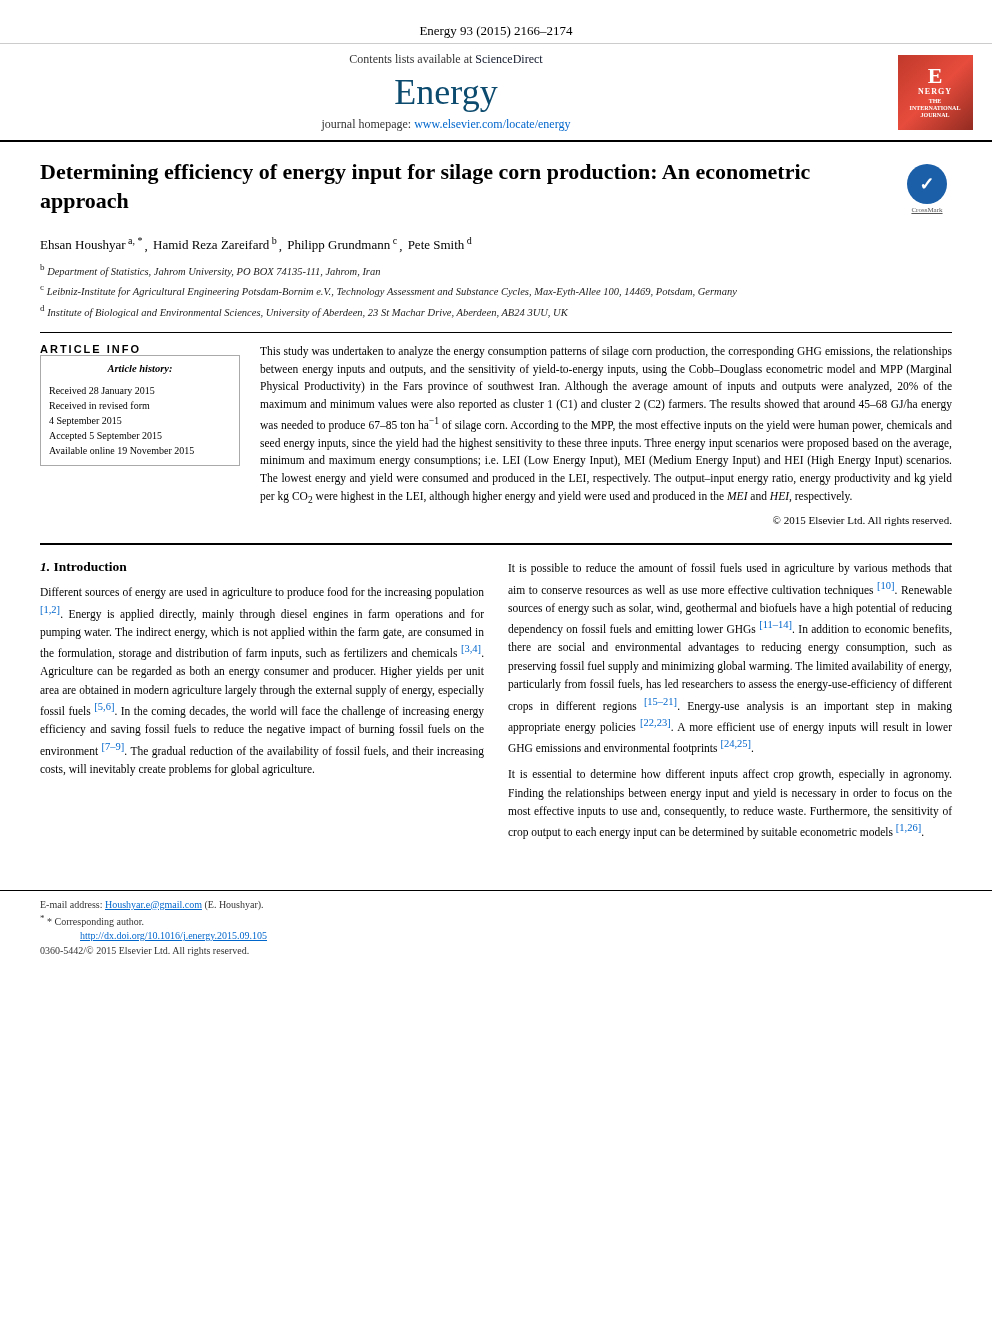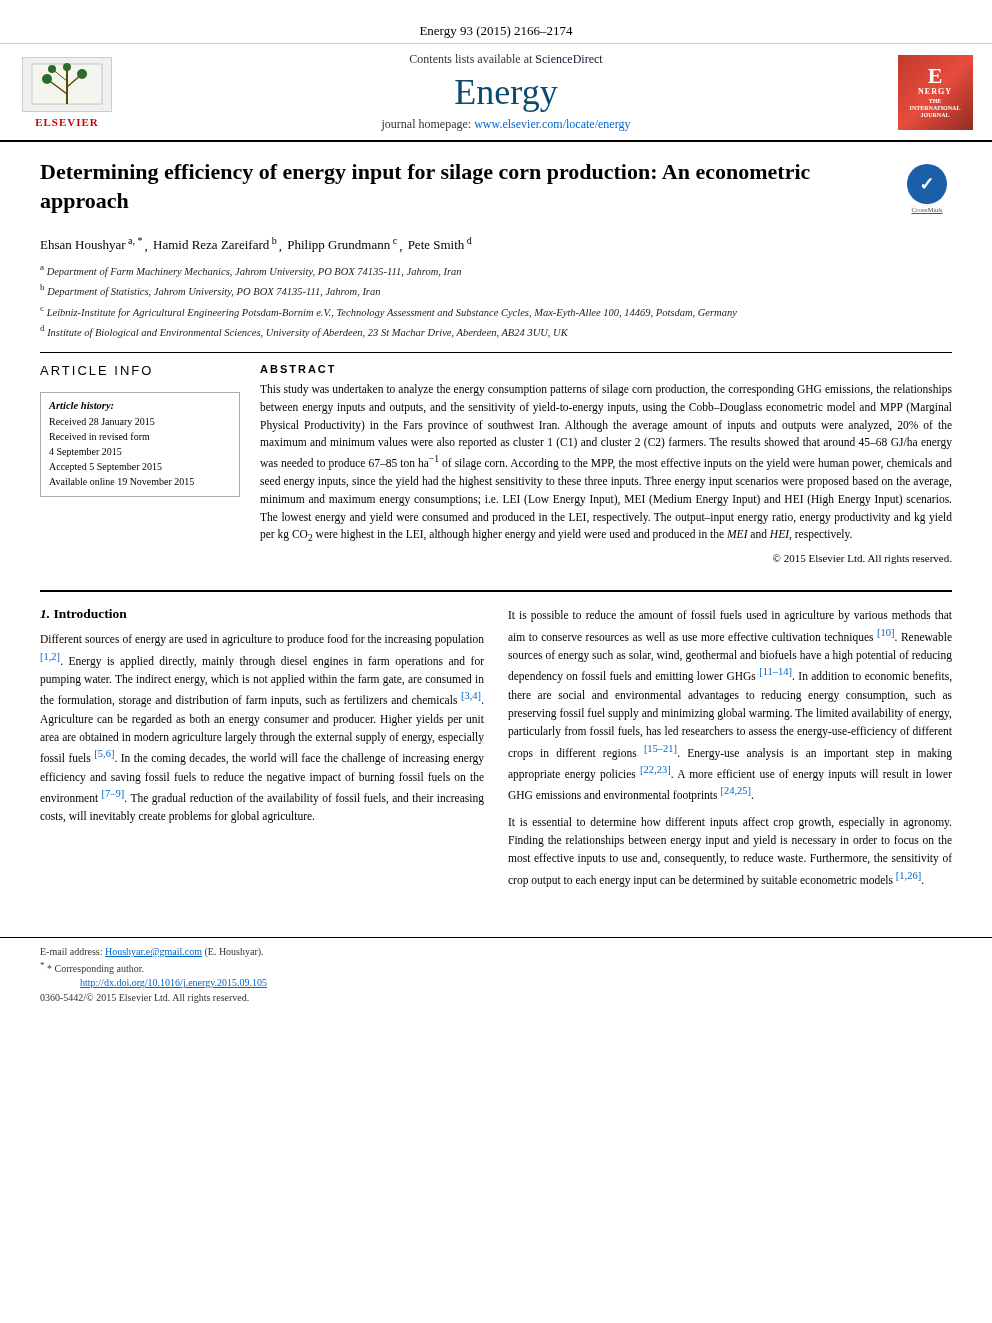--- a/index.html
+++ b/index.html
@@ -193,37 +193,38 @@
     .col-left {
       width: 200px;
       min-width: 200px;
     }
     .col-right {
       flex: 1;
     }
 
     
     .article-info-title {
-      font-size: 13px;
-      font-weight: normal;
+      font-size: 11px;
+      font-weight: bold;
       letter-spacing: 2px;
       text-transform: uppercase;
-      margin-bottom: 14px;
+      margin-bottom: 0;
       font-family: Arial, sans-serif;
     }
     .article-info-box {
       border: 1px solid #aaa;
       padding: 7px 8px;
       margin-bottom: 10px;
     }
     .info-section-title {
       font-size: 10.5px;
       font-style: italic;
       font-weight: bold;
-      margin-bottom: 3px;
+      margin-bottom: 9px;
+      text-align: center;
     }
     .info-item {
       font-size: 10px;
       line-height: 1.5;
       color: #000;
     }
 
     .keywords-section {
       margin-top: 8px;
     }
@@ -255,21 +256,21 @@
     }
     .copyright-line {
       font-size: 11px;
       text-align: right;
       margin-top: 6px;
       color: #000;
     }
 
     
     .body-content {
-      margin-top: 26px;
+      margin-top: 17px;
       border-top: 2px solid #000;
       padding-top: 14px;
     }
     .body-two-col {
       display: flex;
       gap: 24px;
     }
     .body-col {
       flex: 1;
     }
@@ -315,40 +316,20 @@
     .footnote-star { font-size: 9px; vertical-align: super; }
   </style>
 </head>
 <body>
 
 <div class="top-bar">
   <span>Energy 93 (2015) 2166–2174</span>
 </div>
 
 <div class="journal-header">
-  <div class="journal-header-left">
-    <div class="elsevier-logo">
-      <div class="logo-img">
-
-        <svg width="80" height="50" viewBox="0 0 80 50">
-          <rect x="5" y="5" width="70" height="40" fill="#f5f5f0" stroke="#999" stroke-width="0.5"></rect>
-
-          <line x1="40" y1="45" x2="40" y2="10" stroke="#5a4a00" stroke-width="2"></line>
-          <line x1="40" y1="35" x2="20" y2="20" stroke="#5a4a00" stroke-width="1.5"></line>
-          <line x1="40" y1="28" x2="55" y2="15" stroke="#5a4a00" stroke-width="1.5"></line>
-          <line x1="40" y1="22" x2="25" y2="10" stroke="#5a4a00" stroke-width="1"></line>
-          <circle cx="20" cy="20" r="5" fill="#2d6a2d"></circle>
-          <circle cx="55" cy="15" r="5" fill="#2d6a2d"></circle>
-          <circle cx="25" cy="10" r="4" fill="#2d6a2d"></circle>
-          <circle cx="40" cy="8" r="4" fill="#2d6a2d"></circle>
-        </svg>
-      </div>
-      <div class="elsevier-text">ELSEVIER</div>
-    </div>
-  </div>
 
   <div class="journal-header-center">
     <div class="sciencedirect-link">
       <span>Contents lists available at</span>
       <a href="#">ScienceDirect</a>
     </div>
     <div class="journal-name-big">Energy</div>
     <div class="journal-homepage">
       <span>journal homepage:</span>
       <a href="#">www.elsevier.com/locate/energy</a>
@@ -375,24 +356,20 @@
   </div>
 
   <div class="authors-line">
     <span class="author-name">Ehsan Houshyar</span><span class="author-sup"> a, *</span><span class="author-sep">,</span>
     <span class="author-name">Hamid Reza Zareifard</span><span class="author-sup"> b</span><span class="author-sep">,</span>
     <span class="author-name">Philipp Grundmann</span><span class="author-sup"> c</span><span class="author-sep">,</span>
     <span class="author-name">Pete Smith</span><span class="author-sup"> d</span>
   </div>
 
   <div class="affiliations">
-    <div class="affil-item">
-      <span class="affil-sup">a</span>
-      <span class="affil-italic"> Department of Farm Machinery Mechanics, Jahrom University, PO BOX 74135-111, Jahrom, Iran</span>
-    </div>
     <div class="affil-item">
       <span class="affil-sup">b</span>
       <span class="affil-italic"> Department of Statistics, Jahrom University, PO BOX 74135-111, Jahrom, Iran</span>
     </div>
     <div class="affil-item">
       <span class="affil-sup">c</span>
       <span class="affil-italic"> Leibniz-Institute for Agricultural Engineering Potsdam-Bornim e.V., Technology Assessment and Substance Cycles, Max-Eyth-Allee 100, 14469, Potsdam, Germany</span>
     </div>
     <div class="affil-item">
       <span class="affil-sup">d</span>
@@ -411,21 +388,20 @@
         <div class="info-item">Received 28 January 2015</div>
         <div class="info-item">Received in revised form</div>
         <div class="info-item">4 September 2015</div>
         <div class="info-item">Accepted 5 September 2015</div>
         <div class="info-item">Available online 19 November 2015</div>
       </div>
 
     </div>
 
     <div class="col-right">
-      <div class="abstract-title">ABSTRACT</div>
       <div class="abstract-text">
         This study was undertaken to analyze the energy consumption patterns of silage corn production, the corresponding GHG emissions, the relationships between energy inputs and outputs, and the sensitivity of yield-to-energy inputs, using the Cobb–Douglass econometric model and MPP (Marginal Physical Productivity) in the Fars province of southwest Iran. Although the average amount of inputs and outputs were analyzed, 20% of the maximum and minimum values were also reported as cluster 1 (C1) and cluster 2 (C2) farmers. The results showed that around 45–68 GJ/ha energy was needed to produce 67–85 ton ha<sup>−1</sup> of silage corn. According to the MPP, the most effective inputs on the yield were human power, chemicals and seed energy inputs, since the yield had the highest sensitivity to these three inputs. Three energy input scenarios were proposed based on the average, minimum and maximum energy consumptions; i.e. LEI (Low Energy Input), MEI (Medium Energy Input) and HEI (High Energy Input) scenarios. The lowest energy and yield were consumed and produced in the LEI, respectively. The output–input energy ratio, energy productivity and kg yield per kg CO<sub>2</sub> were highest in the LEI, although higher energy and yield were used and produced in the <i>MEI</i> and <i>HEI</i>, respectively.
       </div>
       <div class="copyright-line">© 2015 Elsevier Ltd. All rights reserved.</div>
     </div>
   </div>
 
   <div class="body-content">
     <div class="body-two-col">
 

